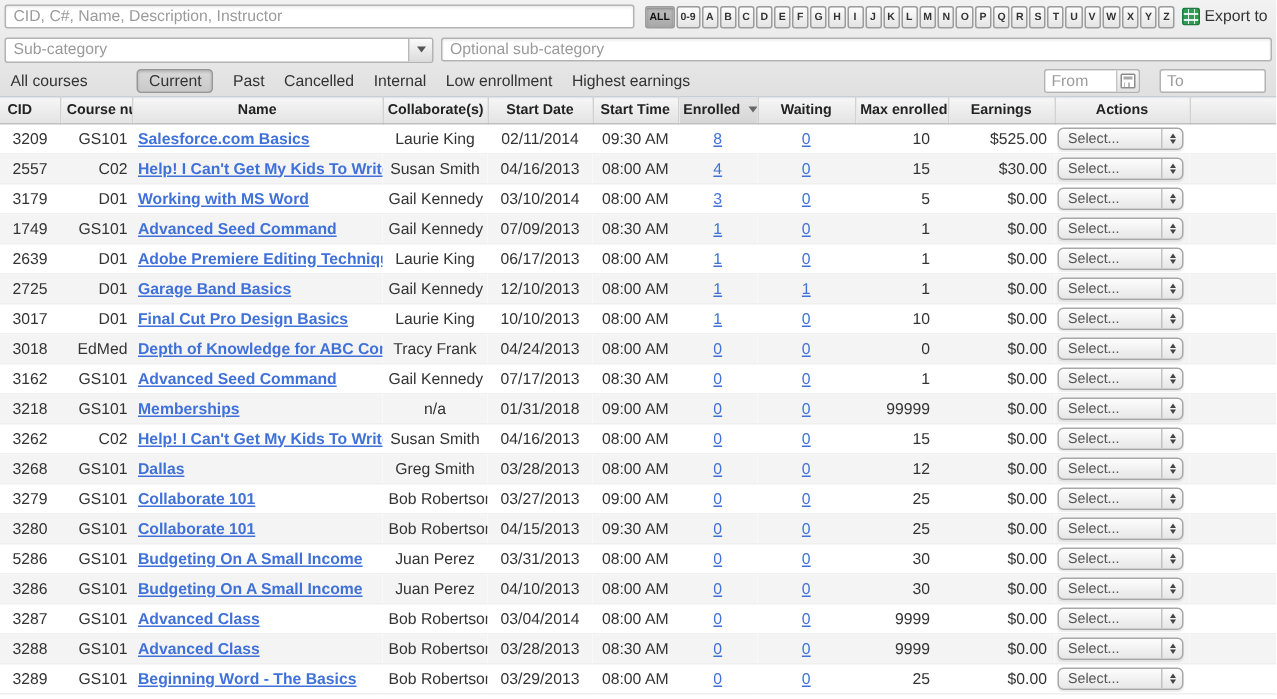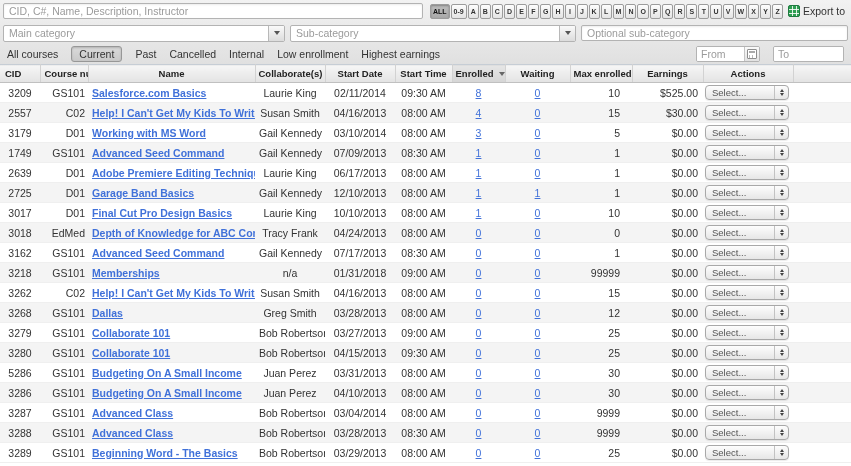--- a/index.html
+++ b/index.html
@@ -40,21 +40,21 @@
   .dd-arrow-box { width:16px; border-left:1px solid #b8b8b8; background:linear-gradient(#fafafa,#dcdcdc);
     display:flex; align-items:center; justify-content:center; }
   .tri-dn { width:0; height:0; border-left:3.5px solid transparent; border-right:3.5px solid transparent; border-top:4.5px solid #555; }
   .optional-input { flex:1; height:16px; border:1px solid #b3b3b3; border-radius:2px;
     font:10.5px "Liberation Sans",sans-serif; color:#444; padding:0 5px;
     box-shadow:inset 0 1px 2px rgba(0,0,0,.08); outline:none; }
 
   .tabsbar { height:20px; padding:0 7px; gap:13px; font-size:10.5px; color:#333; }
   .tab { white-space:nowrap; cursor:default; padding:1px 0; }
   .tab.active { background:linear-gradient(#dadada,#c9c9c9); border:1px solid #979797; border-radius:3px;
-    padding:1px 7px; box-shadow:inset 0 1px 2px rgba(0,0,0,.18); }
+    padding:1px 7px; box-shadow:inset 0 1px 2px rgba(0,0,0,.18);margin-left:20px; }
   .tabs-spacer { flex:1; }
   .date-field { display:flex; align-items:stretch; height:16px; border:1px solid #b3b3b3; border-radius:2px;
     background:#fff; overflow:hidden; flex:none; }
   .date-field input { border:0; outline:none; font:10.5px "Liberation Sans",sans-serif; color:#444;
     padding:0 4px; width:100%; min-width:0; }
   .from-field { width:64px; }
   .to-field { width:71px; }
   .cal-btn { width:15px; flex:none; border-left:1px solid #c4c4c4; background:linear-gradient(#fafafa,#e2e2e2);
     display:flex; align-items:center; justify-content:center; }
   .cal-icon { width:10px; height:10px; border:1px solid #8d8d8d; border-radius:1px; background:#fff; position:relative; }
@@ -134,26 +134,20 @@
           <div class="alpha-btn">Y</div>
           <div class="alpha-btn">Z</div>
         </div>
       <div class="export">
         <span class="excel-icon"></span>
         <span>Export to ex</span>
       </div>
     </div>
 
     <div class="bar filterbar">
-      <div class="mac-dropdown dd-main">
-        <span class="dd-label">Main category</span>
-        <span class="dd-arrow-box">
-            <i class="tri-dn"></i>
-          </span>
-      </div>
       <div class="mac-dropdown dd-sub">
         <span class="dd-label">Sub-category</span>
         <span class="dd-arrow-box">
             <i class="tri-dn"></i>
           </span>
       </div>
       <input class="optional-input" type="text" placeholder="Optional sub-category" style="">
     </div>
 
     <div class="bar tabsbar">

